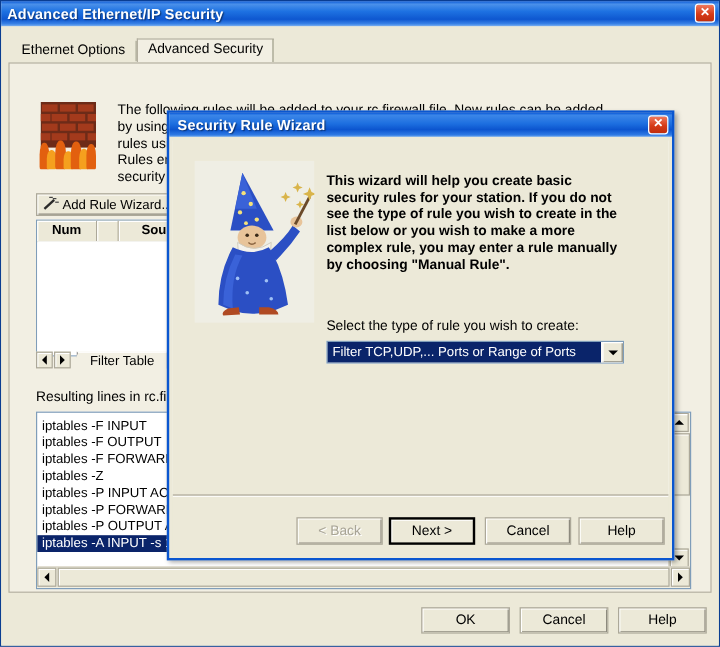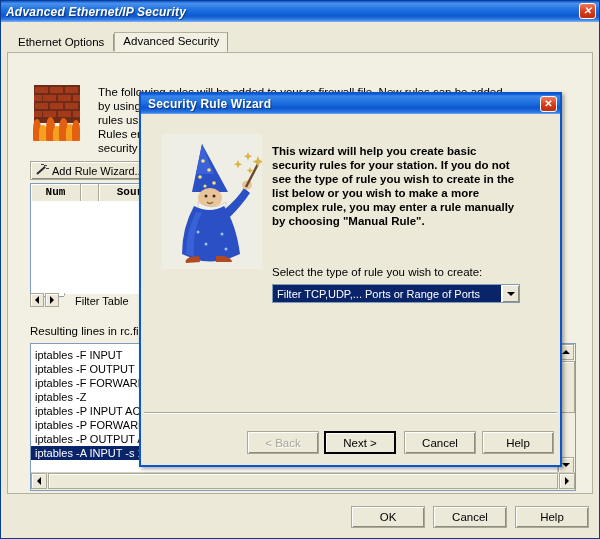--- a/index.html
+++ b/index.html
@@ -27,21 +27,20 @@
   .titlebar{
     height:21px;
     background:linear-gradient(to bottom,#0a59d7 0%,#3b86e8 10%,#1d6fe0 45%,#0c55cf 70%,#2f7ae4 92%,#6fa9ef 100%);
     display:flex;align-items:center;
     position:relative;
     padding:0 2px 0 5px;
     box-sizing:border-box;
   }
   #main-window > .titlebar{
     background:linear-gradient(to bottom,#0c5ad6 0%,#4a90ea 12%,#1e72e2 40%,#0e57d0 72%,#3a83e7 90%,#83b5f2 100%);
-    font-style:italic;
   }
   .title-text{
     color:#fff;font-weight:bold;font-size:12px;
     text-shadow:1px 1px 1px rgba(0,0,0,.45);
     letter-spacing:.2px;
     white-space:nowrap;
   }
   .title-btns{position:absolute;right:3px;top:2px;display:flex;gap:2px;}
   .tbtn{
     width:17px;height:16px;
@@ -114,21 +113,21 @@
   .wand-ico{position:relative;width:14px;height:13px;margin-right:3px;flex:0 0 auto;}
   .wand-ico .stick{position:absolute;left:2px;top:9px;width:11px;height:2px;background:#2a2a2a;transform:rotate(-42deg);transform-origin:left center;}
   .wand-ico .sp{position:absolute;background:#444;width:3px;height:1px;}
 
   
   #rules-table{
     position:absolute;left:22px;top:130px;width:146px;height:114px;
     background:#ffffff;border:1px solid #7f9db9;box-sizing:border-box;
   }
   #rules-head{
-    display:flex;height:17px;background:#ece9d8;border-bottom:1px solid #aca899;font-family:Liberation Mono, monospace;
+    display:flex;height:17px;background:#ece9d8;border-bottom:1px solid #aca899;
   }
   .rh{
     font-size:11px;font-weight:bold;text-align:center;
     line-height:16px;
     border-right:1px solid #aca899;
     box-shadow:inset 1px 1px 0 #fff;
     background:#ece9d8;
     box-sizing:border-box;
   }
   #rh-num{width:50px;}

